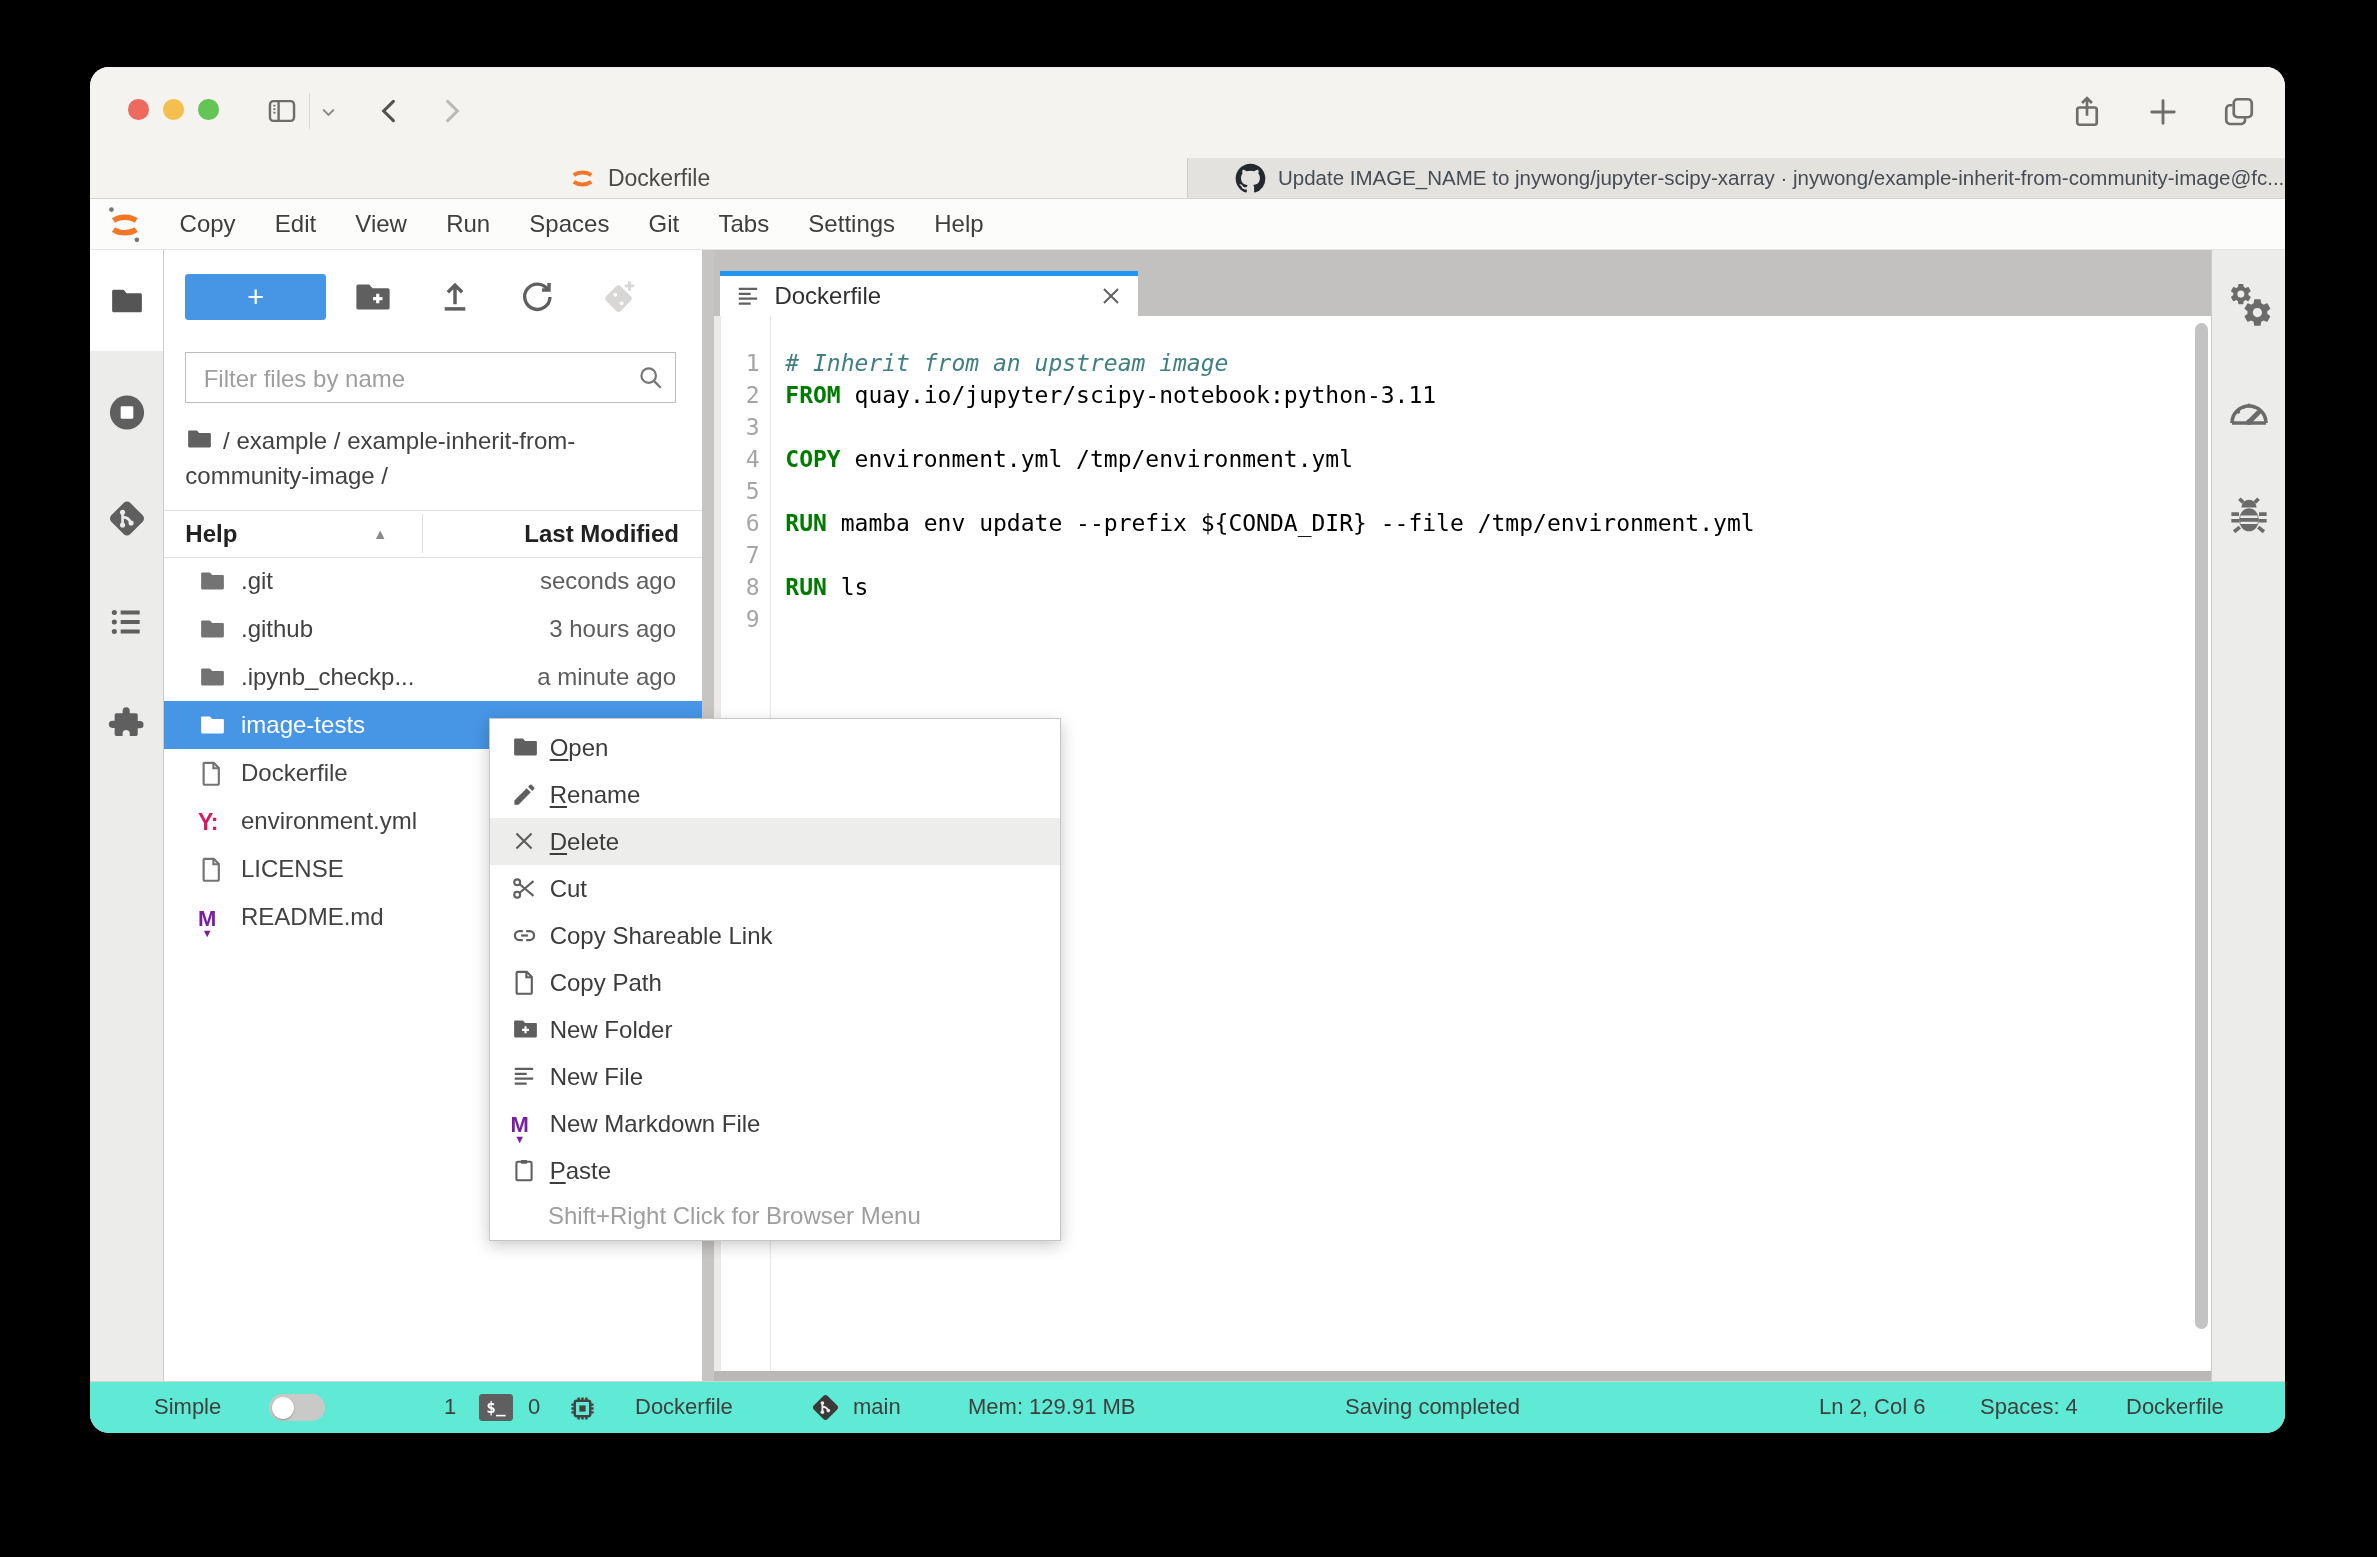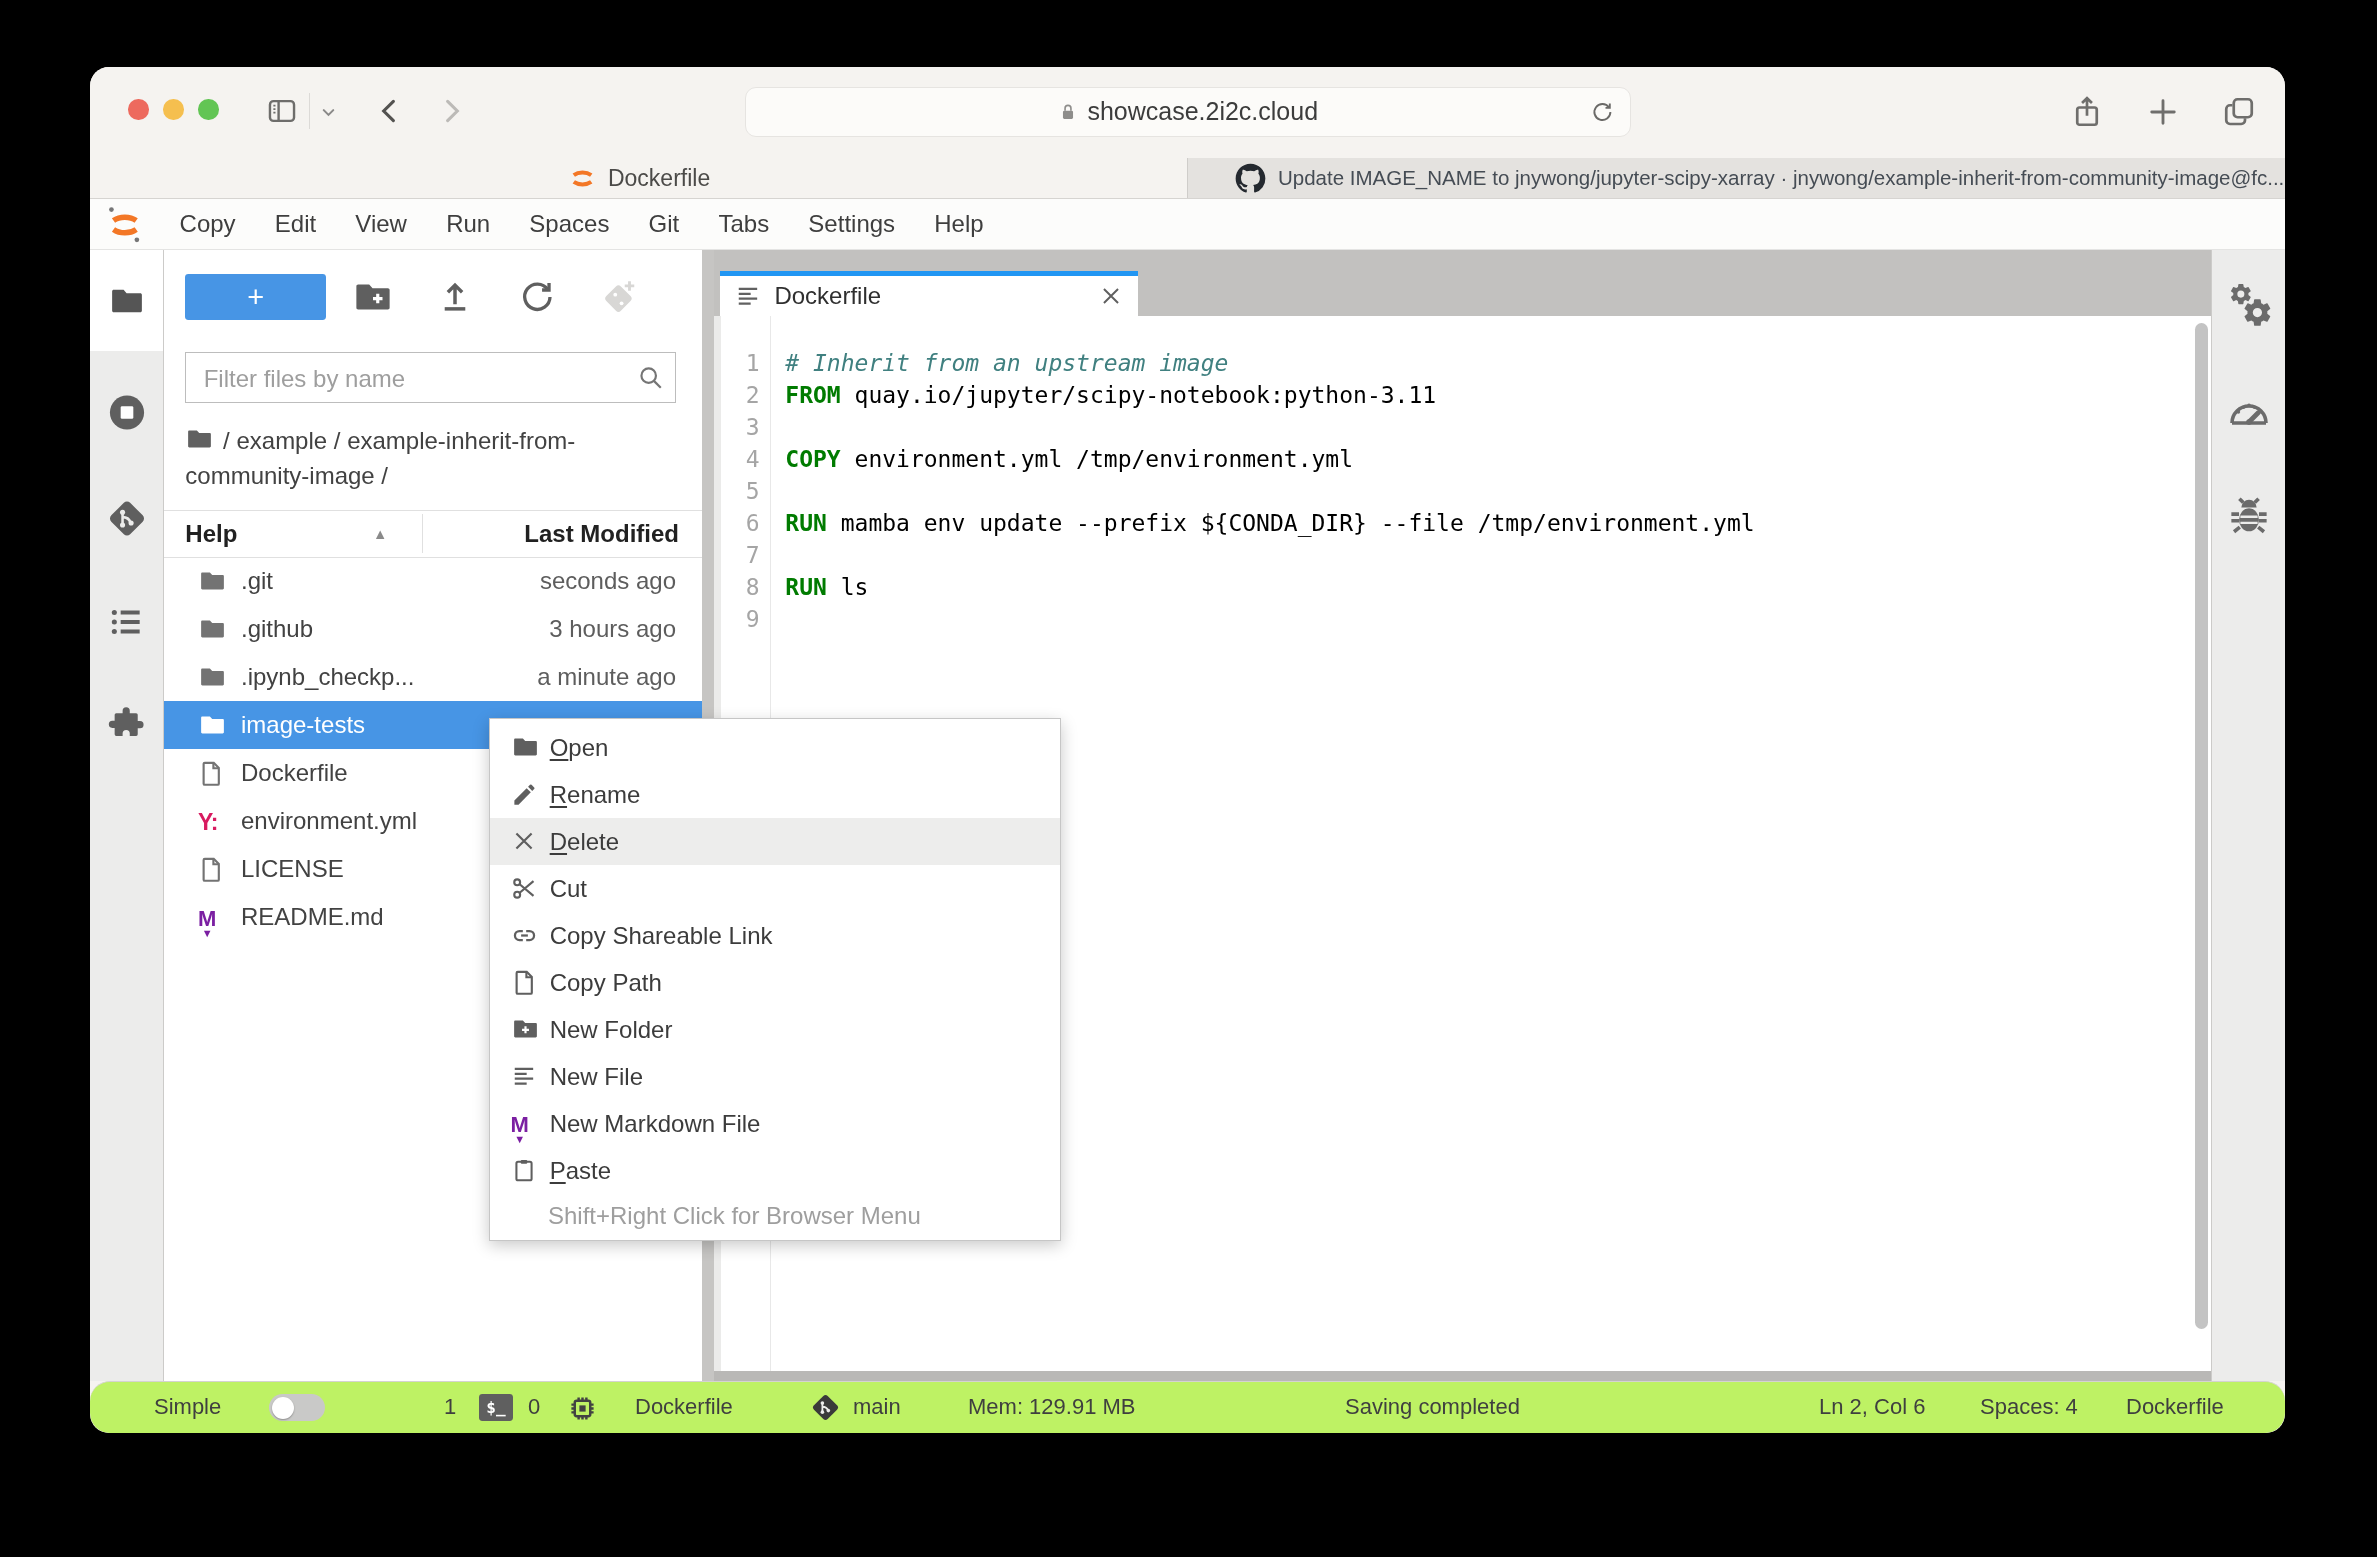--- a/index.html
+++ b/index.html
@@ -101,21 +101,21 @@
   
   .context-menu{position:absolute;left:399px;top:468px;width:572px;background:#fff;border:0.9px solid #c6c6c6;box-shadow:0 5.1px 15.4px rgba(0,0,0,.22);padding:5.1px 0 3.4px 0;z-index:10;box-sizing:border-box;}
   .cm-item{height:47px;display:flex;align-items:center;font-size:24px;color:#3c3c3c;}
   .cm-item.highlighted{background:#ededec;}
   .cm-item .icn{width:29px;height:27px;margin-left:20.5px;flex:none;color:#5f5f5f;}
   .cm-item .label{margin-left:10.2px;white-space:nowrap;}
   .cm-item u{text-decoration:underline;text-underline-offset:3.4px;}
   .cm-hint{height:43px;display:flex;align-items:center;padding-left:58px;font-size:24px;color:#9e9e9e;}
 
   
-  .statusbar{height:51px;flex:none;background:#bef264;border-top:0.9px solid #d4d3d1;position:relative;font-size:22px;color:#3f3f3f;border-radius:20px;}
+  .statusbar{height:51px;flex:none;background:#5eead4;border-top:0.9px solid #d4d3d1;position:relative;font-size:22px;color:#3f3f3f;}
   .sb{position:absolute;top:0;line-height:50px;white-space:nowrap;}
   .sb-toggle{position:absolute;left:179px;top:12px;width:56px;height:27px;border-radius:13.7px;background:#c9c9c8;}
   .sb-toggle .knob{position:absolute;left:2.6px;top:2.6px;width:22px;height:22px;border-radius:50%;background:#fff;box-shadow:0 0.9px 1.7px rgba(0,0,0,.3);}
   .term-badge{position:absolute;left:389px;top:12px;width:34px;height:27px;border-radius:3.4px;background:#5f5f5f;color:#fff;font-family:"DejaVu Sans Mono",monospace;font-size:16px;font-weight:bold;text-align:center;line-height:27px;}
   .sb-icn{position:absolute;top:11px;color:#424242;}
 </style>
 </head>
 <body>
 
 <div class="window">
@@ -142,35 +142,20 @@
     <span class="icn btn-back">
       <svg viewBox="0 0 24 24" width="31" height="34" fill="none" stroke="currentColor" stroke-width="2.4" stroke-linecap="round">
           <path d="M15 4.5L7.5 12l7.5 7.5"></path>
         </svg>
     </span>
     <span class="icn btn-forward">
       <svg viewBox="0 0 24 24" width="31" height="34" fill="none" stroke="currentColor" stroke-width="2.4" stroke-linecap="round">
           <path d="M9 4.5L16.5 12L9 19.5"></path>
         </svg>
     </span>
-    <div class="urlbar">
-      <span class="icn lock">
-        <svg viewBox="0 0 24 24" width="22" height="22">
-            <rect x="6.5" y="10.5" width="11" height="9" rx="1.5" fill="currentColor"></rect>
-            <path d="M8.8 10.5V8a3.2 3.2 0 0 1 6.4 0v2.5" fill="none" stroke="currentColor" stroke-width="1.8"></path>
-          </svg>
-      </span>
-      <span class="url-text">showcase.2i2c.cloud</span>
-      <span class="icn reload">
-        <svg viewBox="0 0 24 24" width="24" height="24" fill="none" stroke="currentColor" stroke-width="1.9">
-            <path d="M19 7.5A8 8 0 1 0 20.4 12"></path>
-            <path d="M19.8 3.6v4.3h-4.3"></path>
-          </svg>
-      </span>
-    </div>
     <div class="chrome-right">
       <span class="icn">
         <svg viewBox="0 0 24 24" width="38" height="36" fill="none" stroke="currentColor" stroke-width="1.8">
             <rect x="5.5" y="9" width="13" height="11.5" rx="1.5"></rect>
             <path d="M12 14.5V3.2M8.7 6L12 2.8L15.3 6"></path>
           </svg>
       </span>
       <span class="icn">
         <svg viewBox="0 0 24 24" width="38" height="36" fill="none" stroke="currentColor" stroke-width="1.9" stroke-linecap="round">
             <path d="M12 4.5v15M4.5 12h15"></path>

